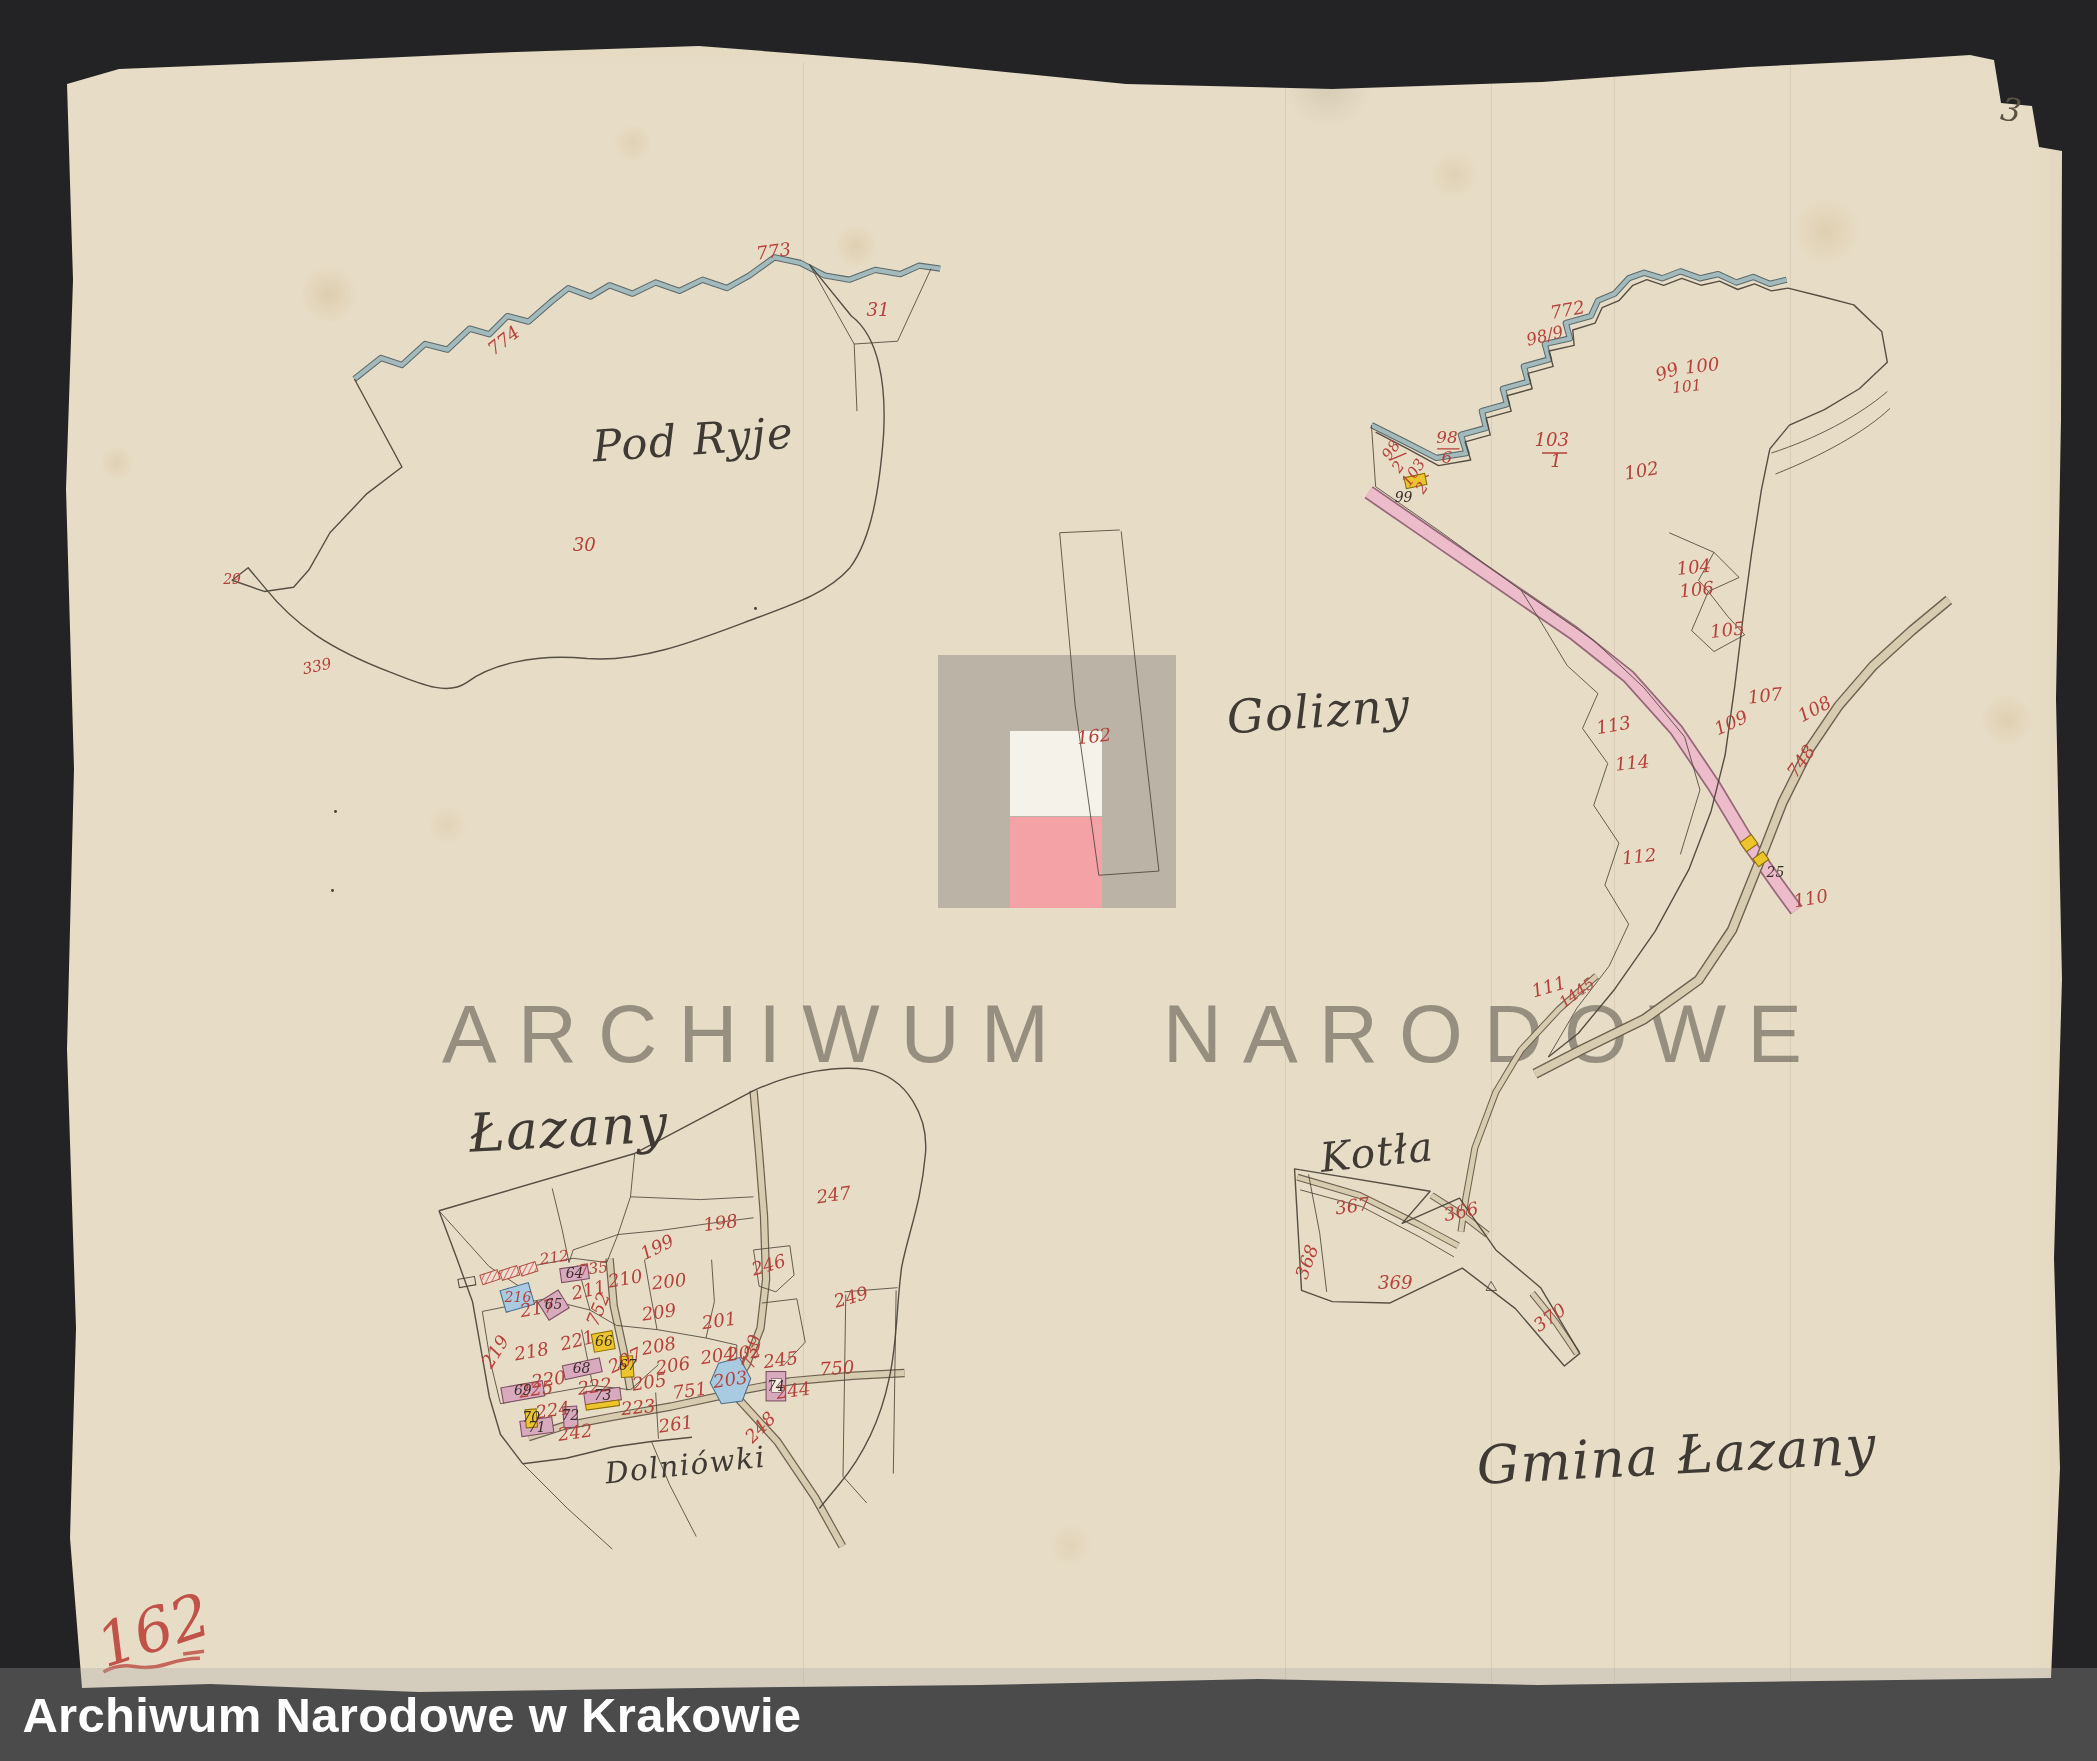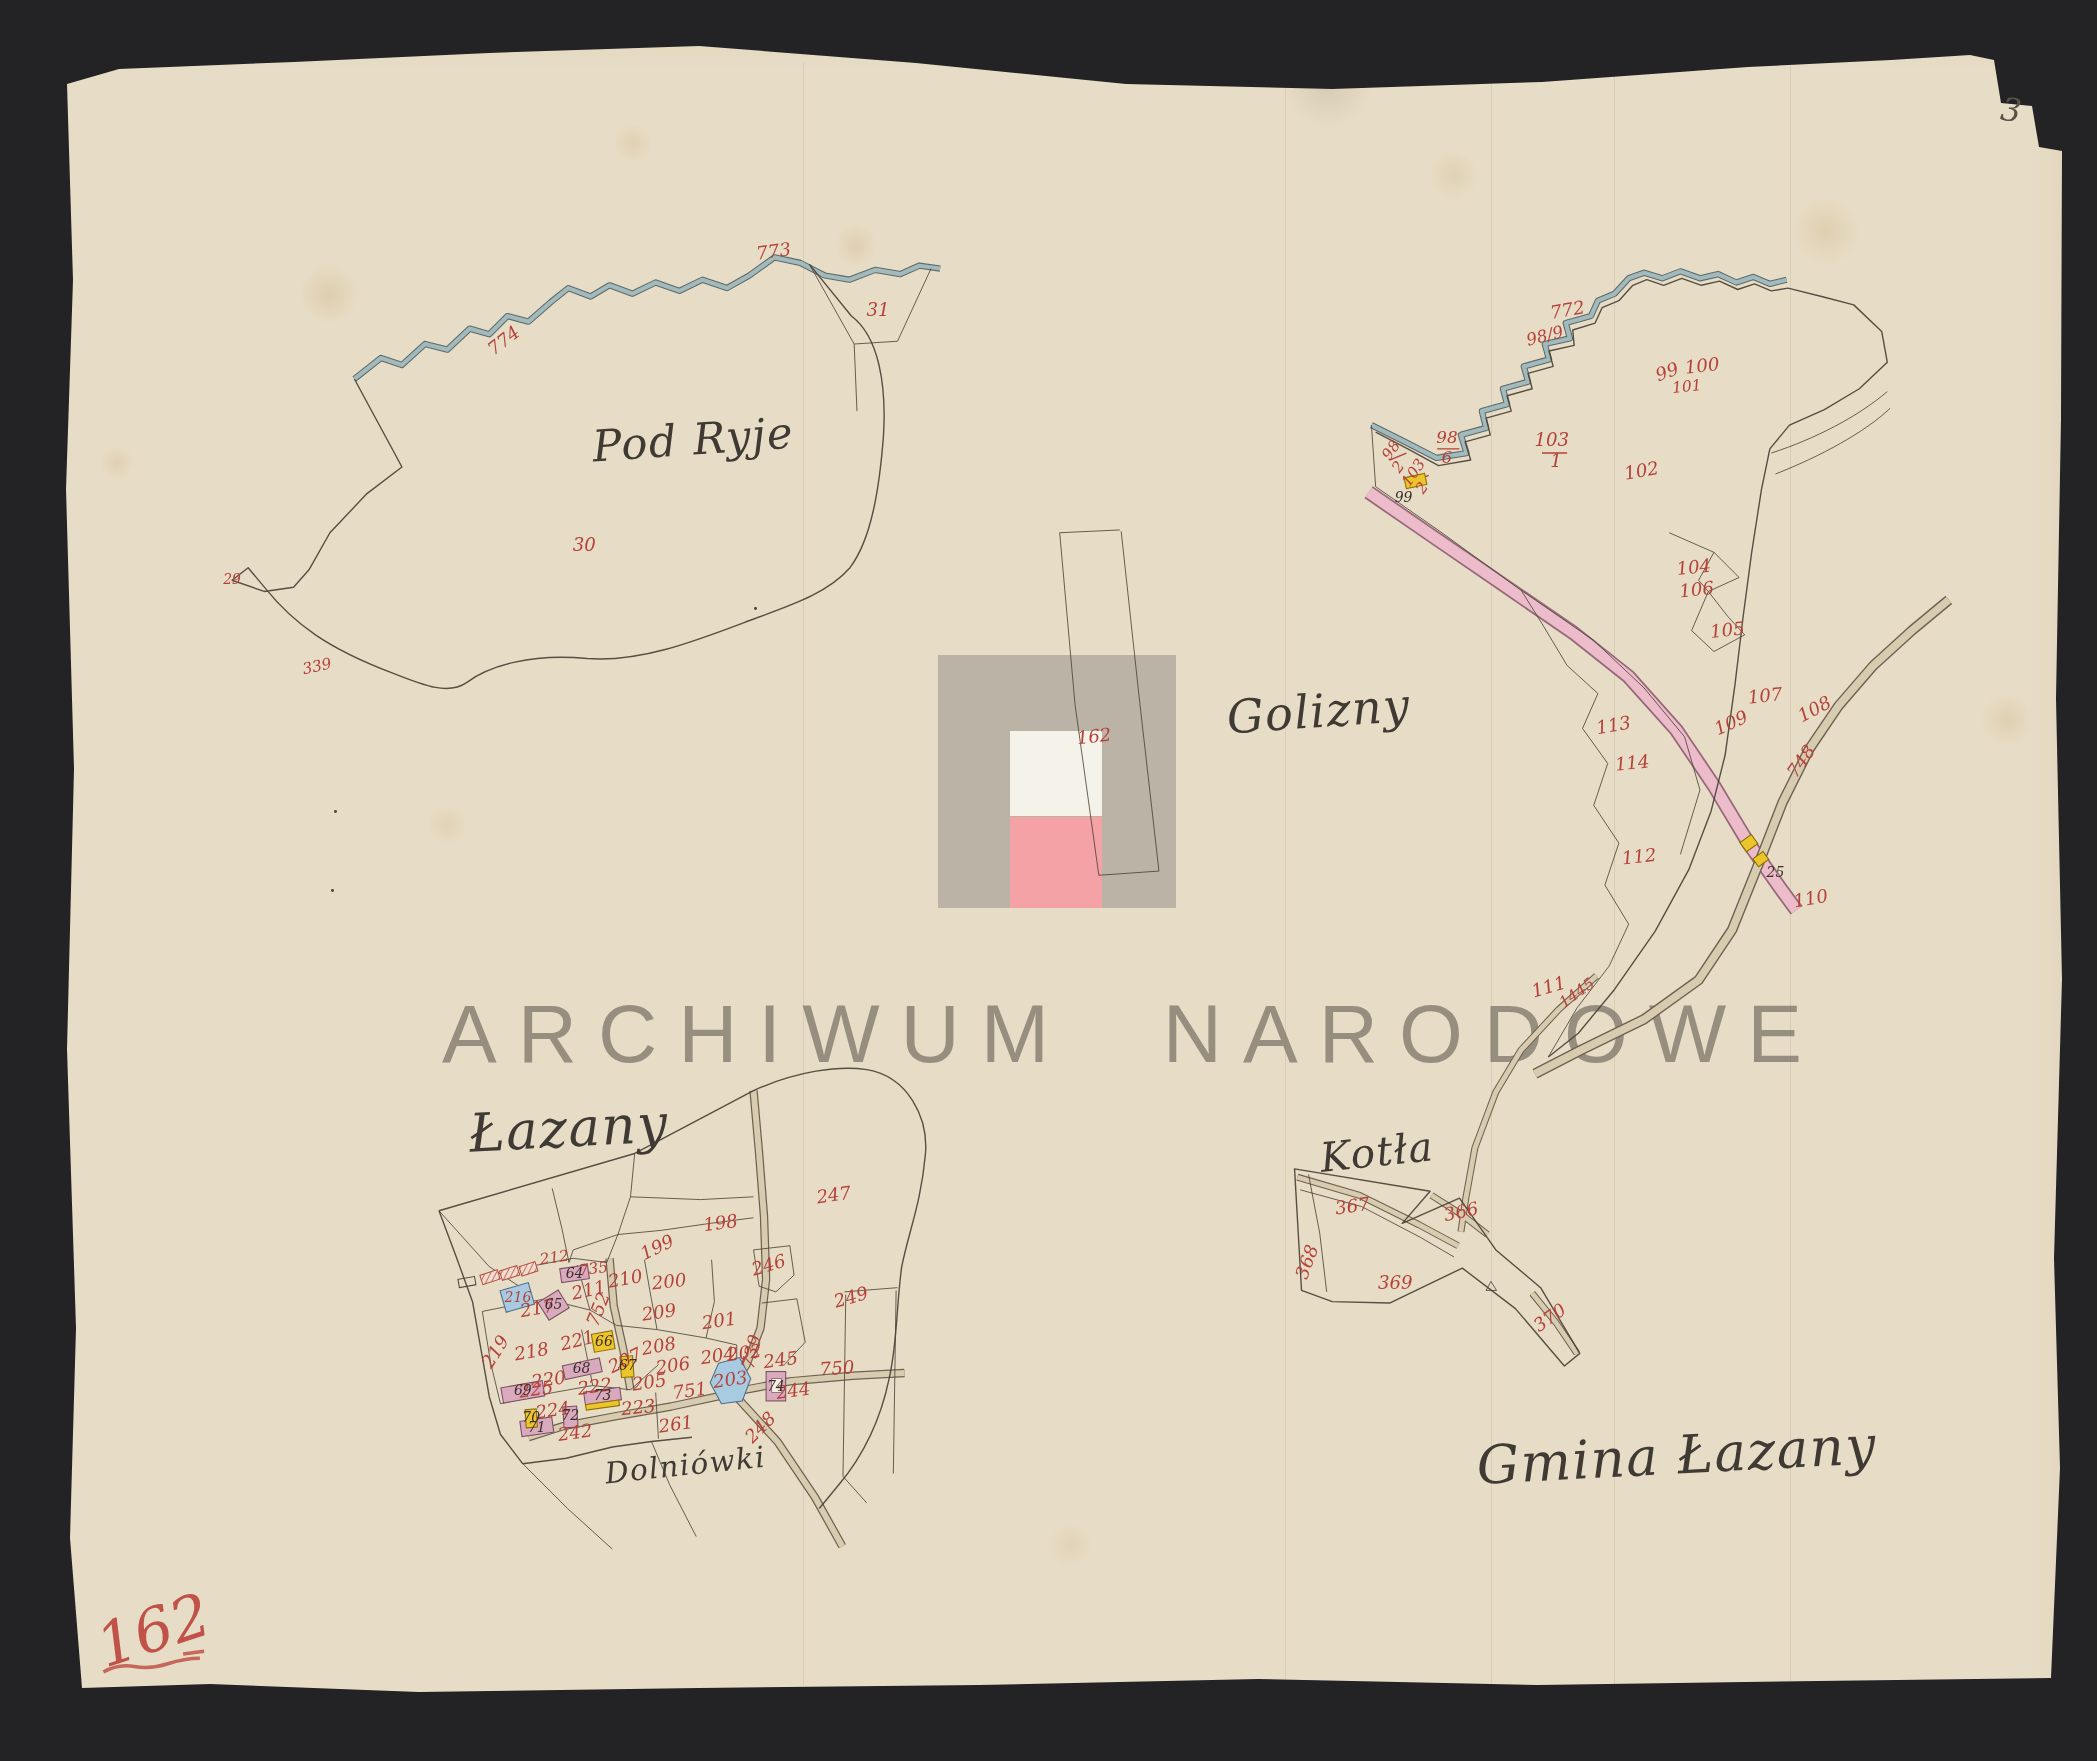--- a/index.html
+++ b/index.html
@@ -248,15 +248,18 @@
         <text x="824" y="2058" class="pnum" font-size="26" transform="rotate(-8 824 2058)">242</text>
         <text x="968" y="2046" class="pnum" font-size="26" transform="rotate(-8 968 2046)">261</text>
         <text x="1094" y="2048" class="pnum" font-size="26" transform="rotate(-45 1094 2048)">248</text>
       </g>
   </svg>
 
   <div class="corner-num">3</div>
 
   <div class="pencil">162</div>
 
+  <div class="caption-bar">
+    <span>Archiwum Narodowe w Krakowie</span>
+  </div>
 
 </div>
 
 
 </body></html>

